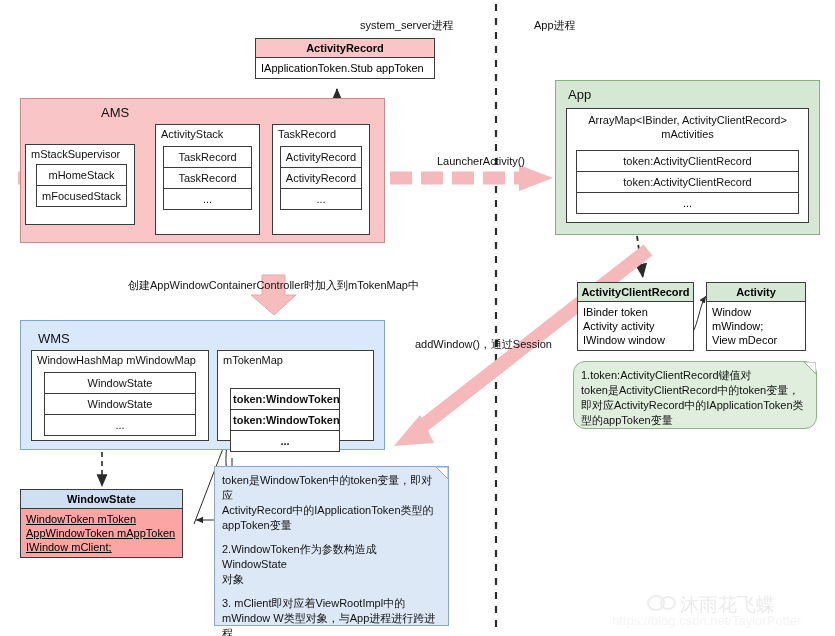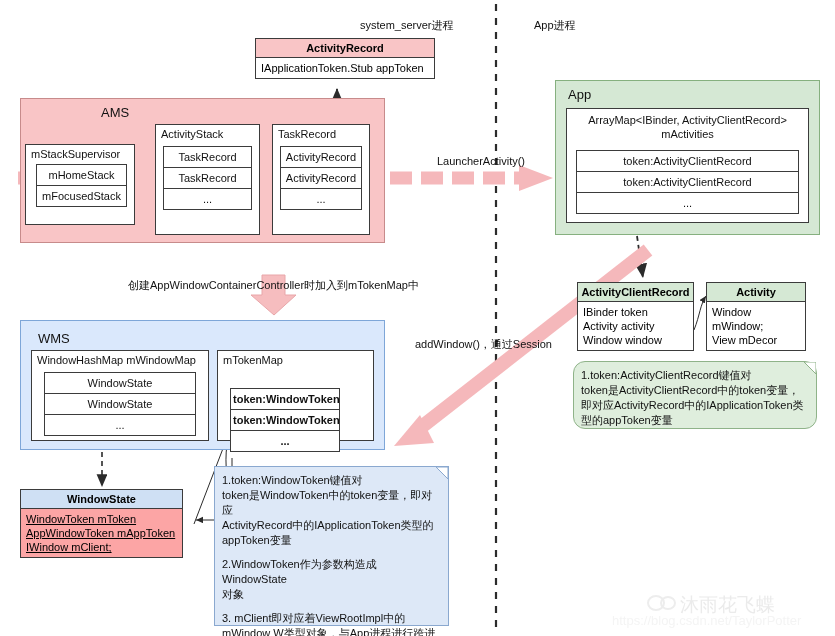--- a/index.html
+++ b/index.html
@@ -167,21 +167,21 @@
   <div class="li first">token:WindowToken</div>
   <div class="li">token:WindowToken</div>
   <div class="li">...</div>
 </div>
 
 <div class="cbox" style="left:577px;top:282px;width:117px;">
   <div class="hd hd-green">ActivityClientRecord</div>
   <div class="bd bd-green">
     <div>IBinder token</div>
     <div>Activity activity</div>
-    <div>Window window</div>
+    <div>IWindow window</div>
   </div>
 </div>
 
 <div class="cbox" style="left:706px;top:282px;width:100px;">
   <div class="hd hd-green">Activity</div>
   <div class="bd bd-green">
     <div>Window mWindow;</div>
     <div>View mDecor</div>
   </div>
 </div>
@@ -193,21 +193,20 @@
     <div>AppWindowToken mAppToken</div>
     <div>IWindow mClient;</div>
   </div>
 </div>
 
 <div class="lbl" style="left:437px;top:155px;">LauncherActivity()</div>
 <div class="lbl" style="left:415px;top:337px;">addWindow()，通过Session</div>
 <div class="lbl" style="left:128px;top:278px;">创建AppWindowContainerController时加入到mTokenMap中</div>
 
 <div class="note note-blue" style="left:214px;top:466px;width:235px;height:160px;">
-  <div>1.token:WindowToken键值对</div>
   <div>token是WindowToken中的token变量，即对应</div>
   <div>ActivityRecord中的IApplicationToken类型的</div>
   <div>appToken变量</div>
   <div style="height:9px;"></div>
   <div>2.WindowToken作为参数构造成WindowState</div>
   <div>对象</div>
   <div style="height:9px;"></div>
   <div>3. mClient即对应着ViewRootImpl中的</div>
   <div>mWindow W类型对象，与App进程进行跨进程</div>
 

